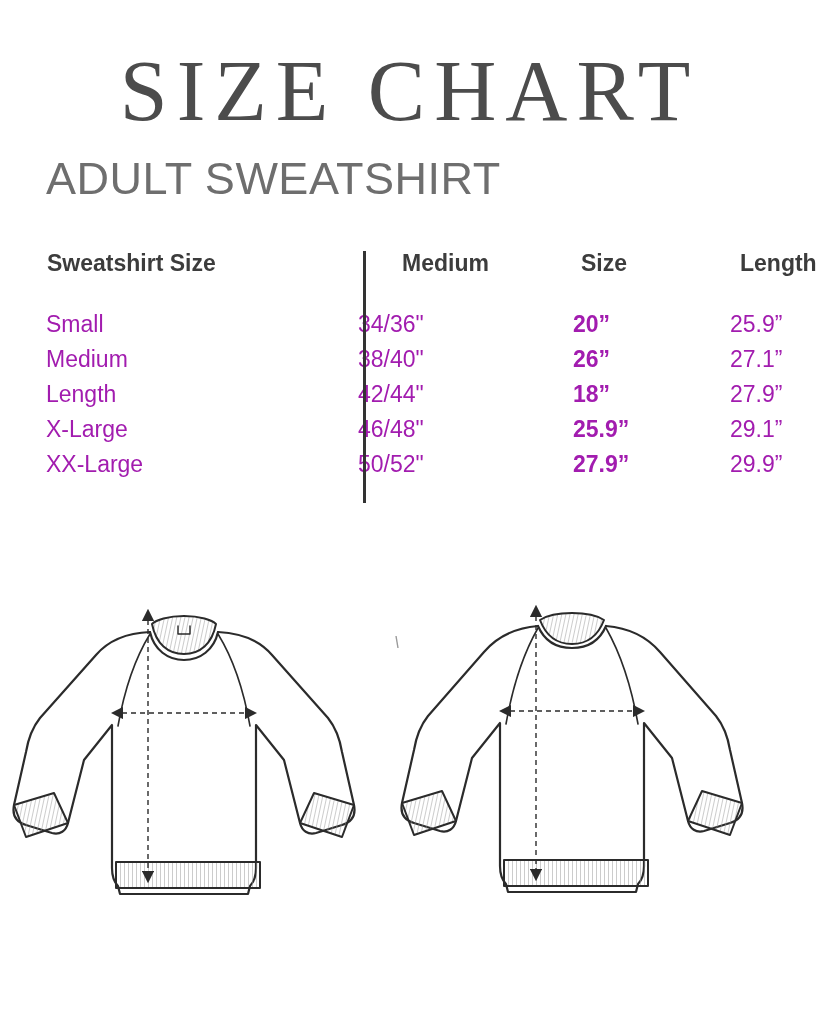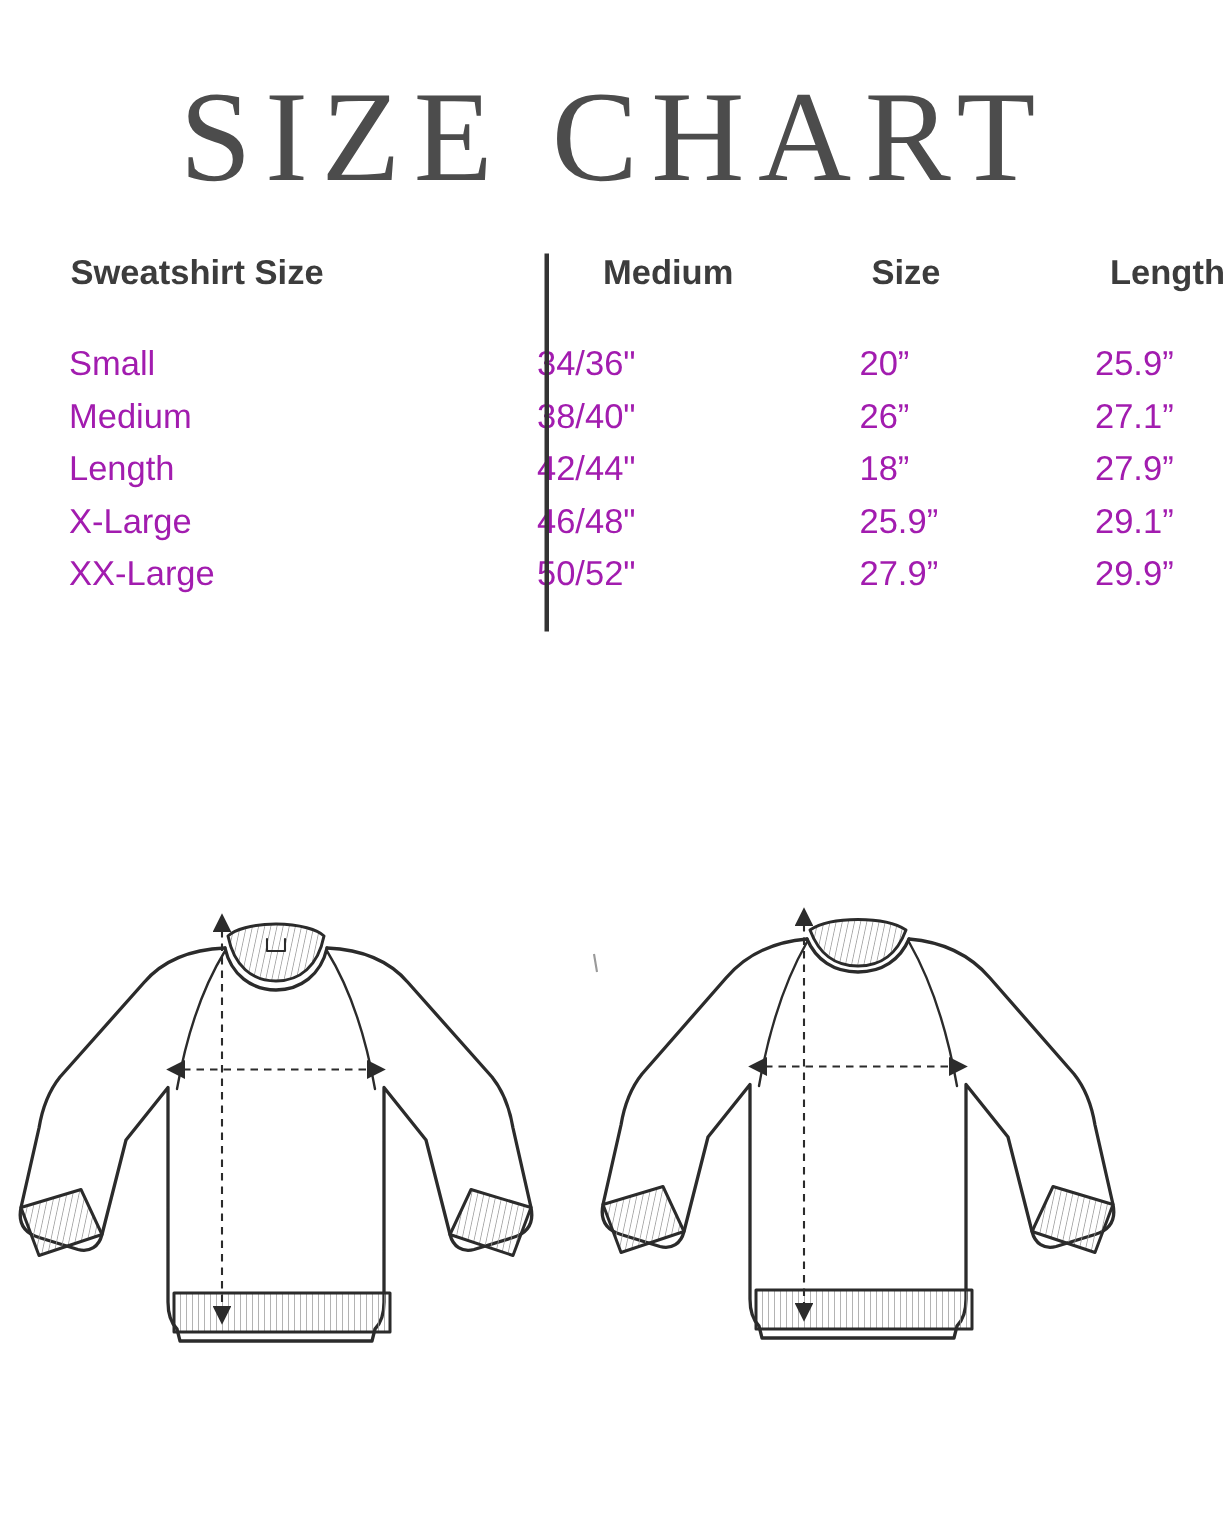--- a/index.html
+++ b/index.html
@@ -43,21 +43,21 @@
     letter-spacing: 0.5px;
     margin: 0;
     padding-top: 22px;
     padding-left: 46px;
     line-height: 1.0;
     font-weight: 400;
   }
 
   
   .table-wrap {
-    margin-top: 33px;
+    margin-top: 48px;
     padding-left: 46px;
     padding-right: 37px;
     position: relative;
   }
   table.sizes {
     width: 740px;
     border-collapse: collapse;
     table-layout: fixed;
   }
   table.sizes th {
@@ -74,21 +74,21 @@
     text-align: left;
     padding: 4px 0;
     font-family: "Liberation Sans", sans-serif;
   }
   .col-size  { width: 310px; }
   .col-chest { width: 170px; }
   .col-width { width: 148px; }
   .col-length{ width: 140px; }
 
   th.col-chest, td.c-chest { padding-left: 44px; }
-  th.col-width, td.c-width { padding-left: 8px; }
+  th.col-width, td.c-width { padding-left: 8px; font-weight: bold; }
   th.col-length, td.c-length { padding-left: 10px; }
 
   
   .vrule {
     position: absolute;
     left: 363px;
     top: 2px;
     width: 3px;
     height: 252px;
     background: #333333;
@@ -103,20 +103,21 @@
     height: 380px;
   }
   .illus svg { display: block; }
 </style>
 </head>
 <body>
 
 <div class="page">
 
   <h1 class="title-main">SIZE CHART</h1>
+  <h2 class="title-sub">ADULT SWEATSHIRT</h2>
 
   <div class="table-wrap">
     <div class="vrule"></div>
     <table class="sizes">
       <thead>
         <tr>
           <th class="col-size">Sweatshirt Size</th>
           <th class="col-chest">Medium</th>
           <th class="col-width">Size</th>
           <th class="col-length">Length</th>

